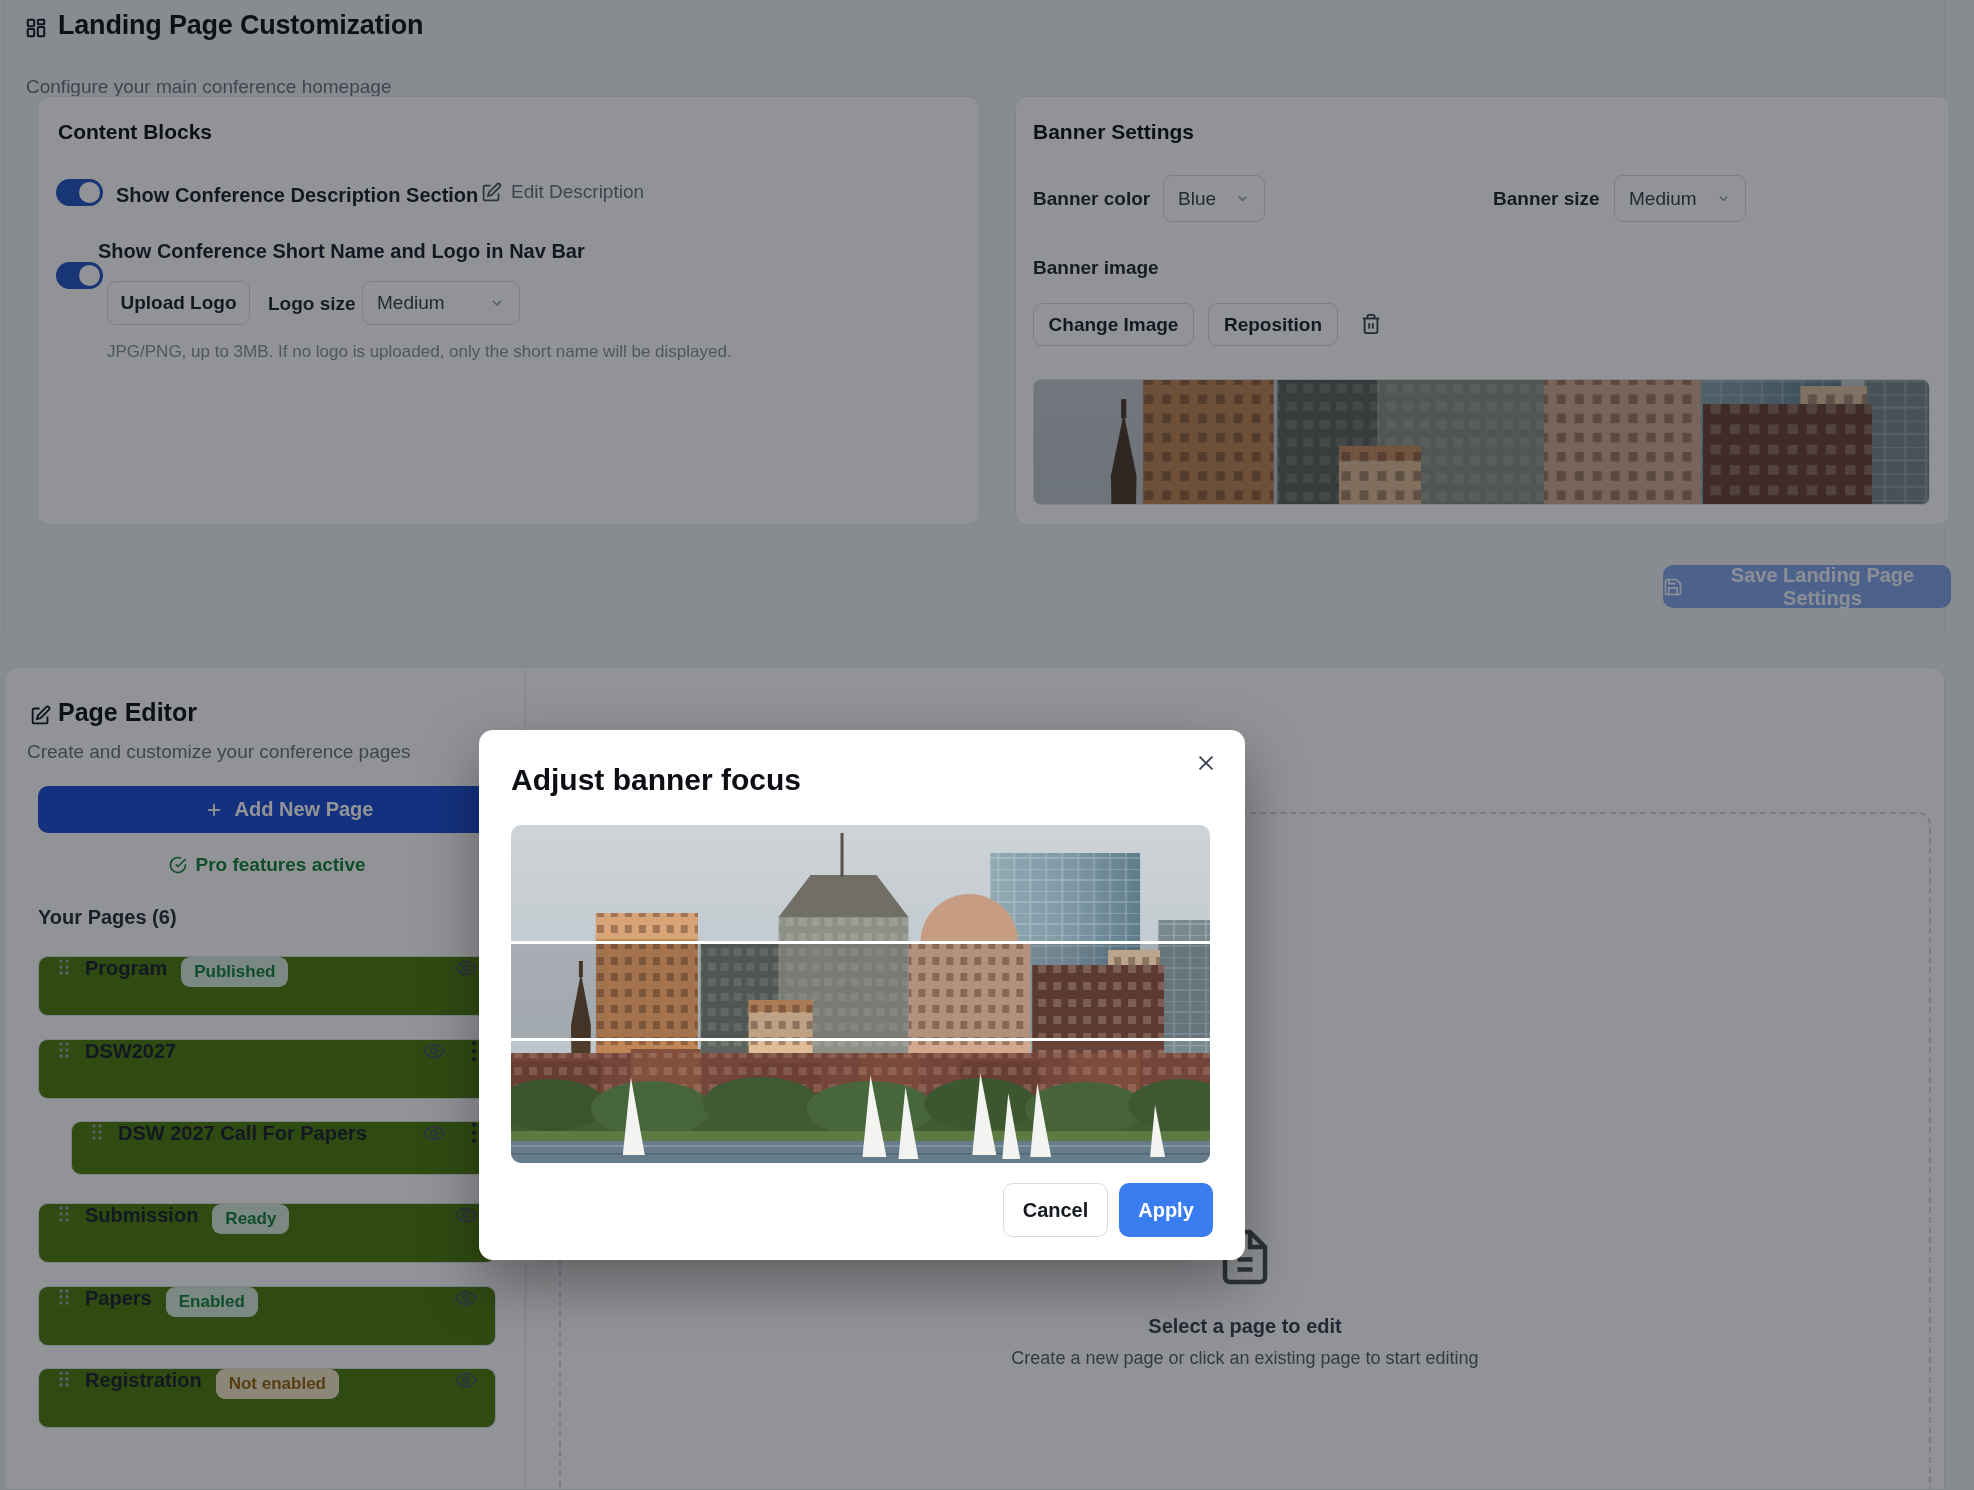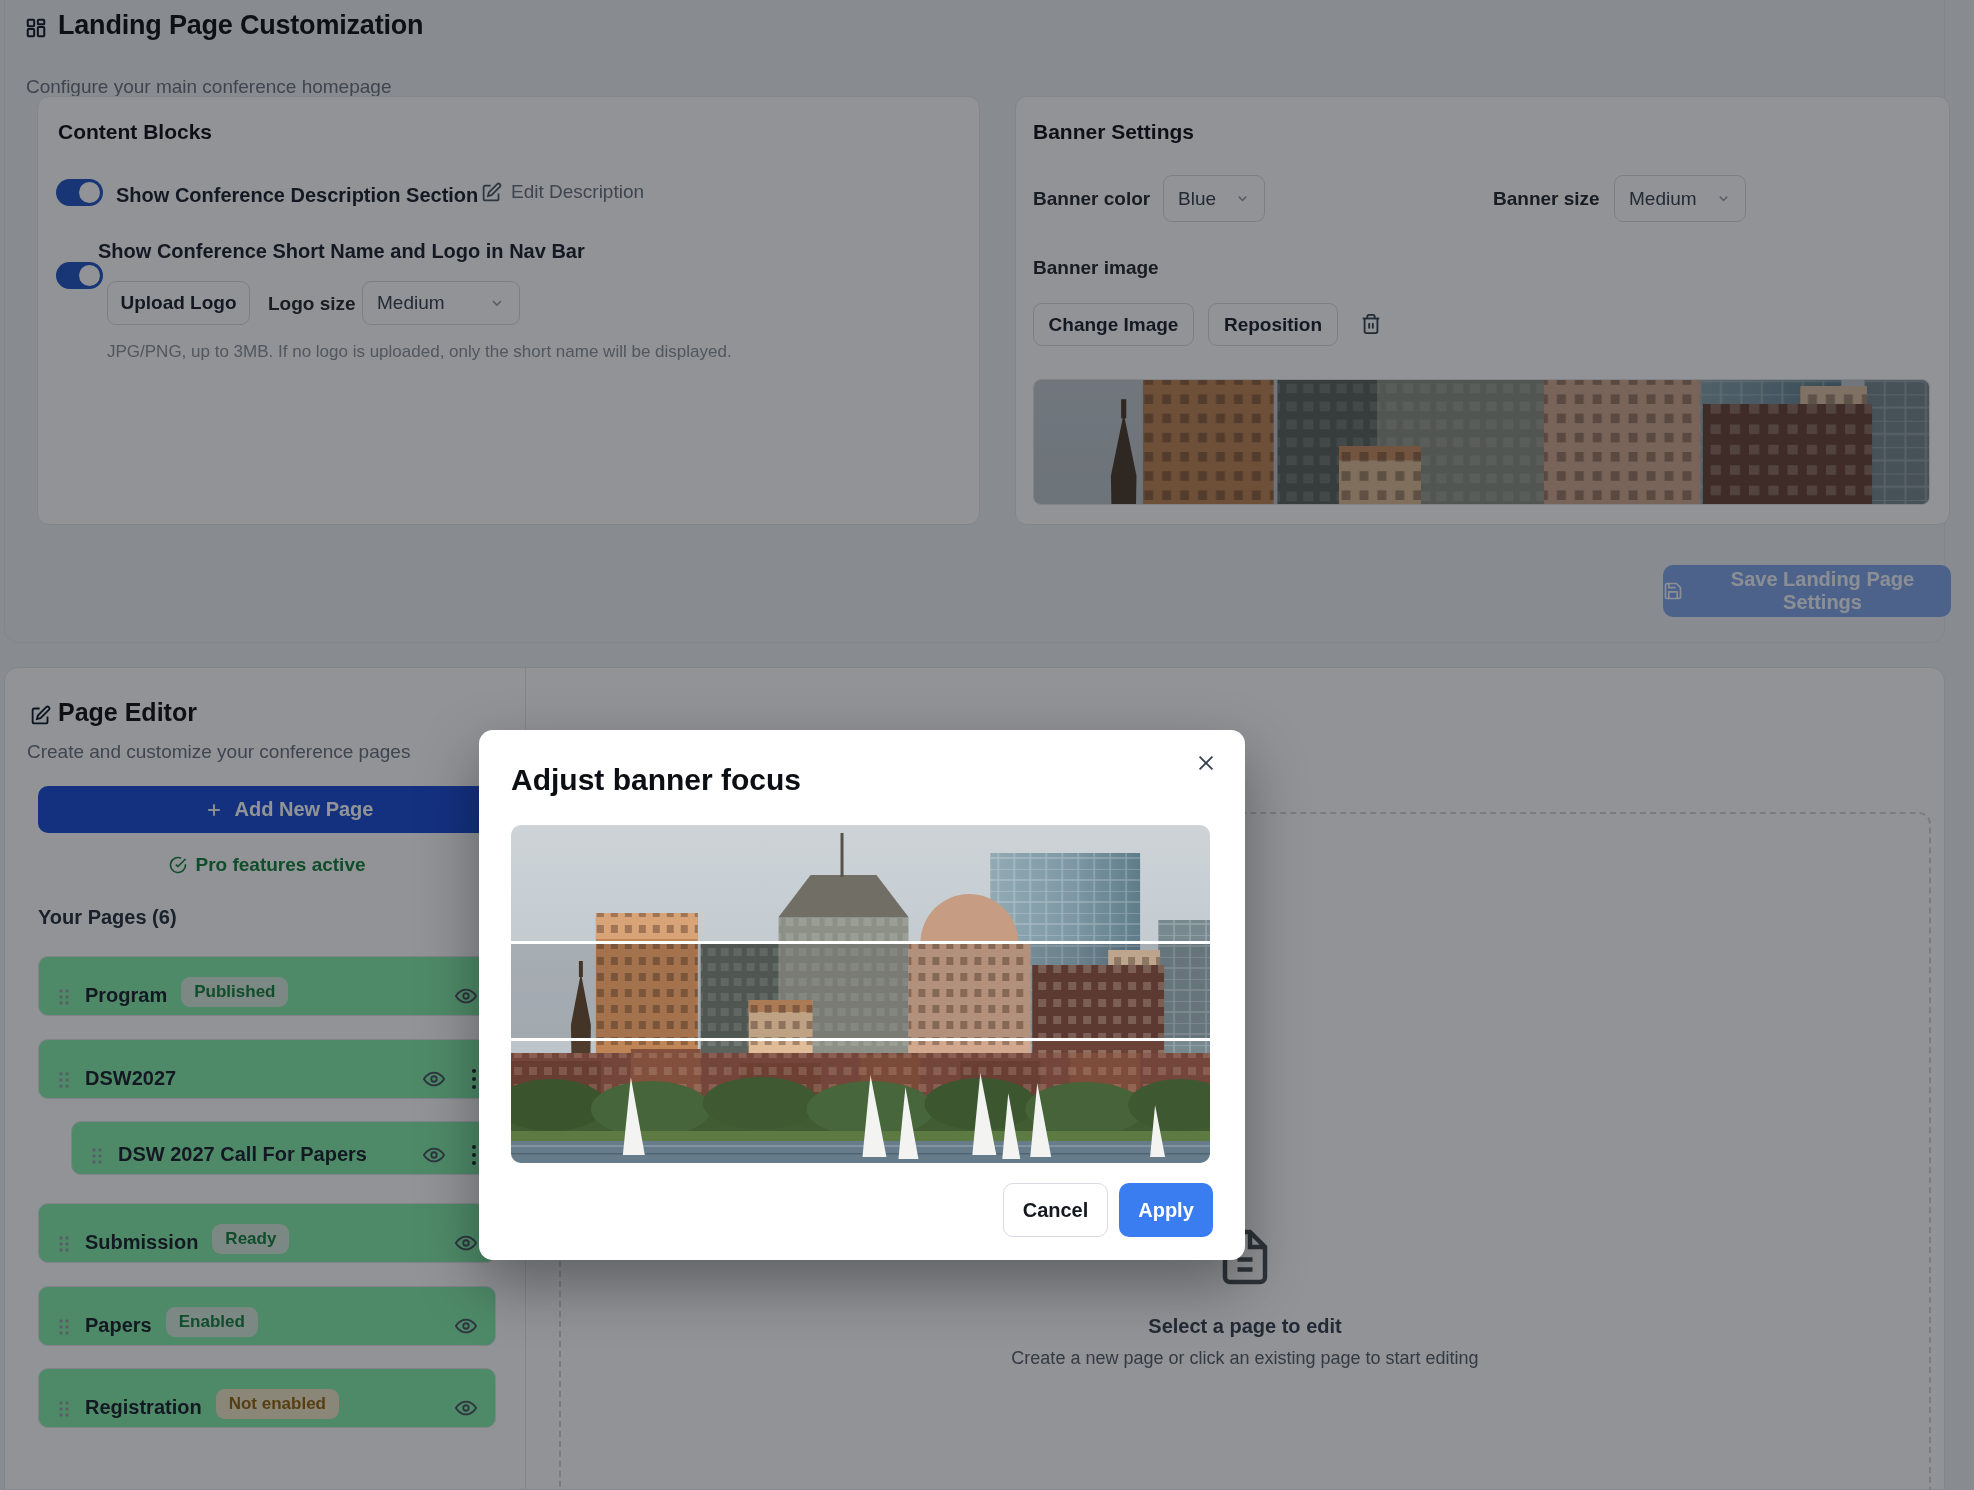--- a/index.html
+++ b/index.html
@@ -34,22 +34,22 @@
   }
   .toggle .knob {
     position:absolute; top:3px; right:3px; width:21px; height:21px; border-radius:50%; background:#fff;
   }
   .badge {
     display:inline-block; padding:5px 13px; border-radius:9px; font-size:17px; font-weight:600; white-space:nowrap;
   }
   .badge.green { background:#d9ecdd; color:#15803d; }
   .badge.amber { background:#f3e9cb; color:#96650f; }
   .page-row {
-    position:absolute; background:#86efac; border:1px solid #e0e3e8; border-radius:10px;
-    display:flex; align-items:flex-end; padding:8px 18px; gap:14px; cursor:pointer;
+    position:absolute; background:#4d7c0f; border:1px solid #e0e3e8; border-radius:10px;
+    display:flex; align-items:flex-start; padding:0 18px; gap:14px; cursor:pointer;
   }
   .row-right { margin-left:auto; display:flex; align-items:center; gap:26px; }
   .icon { display:inline-flex; color:#4b5563; }
   .drag-dots { color:#9aa1ab; }
   .linkish { display:inline-flex; align-items:center; gap:9px; color:#6b7280; font-size:19px; cursor:pointer; }
   .primary-btn {
     background:#1d4ed8; color:#ffffff; border:none; border-radius:10px;
     display:flex; align-items:center; justify-content:center; gap:11px;
     font-size:20px; font-weight:600; cursor:pointer;
   }
@@ -276,21 +276,21 @@
       </svg>
     </span>
 
     <div class="abs" style="left:17px; top:282px; width:897px; height:126px; border-radius:8px; overflow:hidden; border:1px solid #e0e3e8;">
       <svg width="897" height="126" viewBox="0 120 700 105" preserveAspectRatio="none">
           <use href="#cityscape"></use>
         </svg>
     </div>
   </div>
 
-  <button class="abs save-btn" style="left:1663px; top:565px; width:288px; height:52px;">
+  <button class="abs save-btn" style="left:1663px; top:565px; width:288px; height:43px;">
     <span class="icon" style="color:rgba(255,255,255,0.92)">
       <svg width="20" height="20" viewBox="0 0 24 24" fill="none" stroke="currentColor" stroke-width="2">
         <path d="M19 21H5a2 2 0 0 1-2-2V5a2 2 0 0 1 2-2h11l5 5v11a2 2 0 0 1-2 2z"></path>
         <polyline points="17 21 17 13 7 13 7 21"></polyline>
           <polyline points="7 3 7 8 15 8"></polyline>
       </svg>
     </span>
     <span>Save Landing Page Settings</span>
   </button>
 

